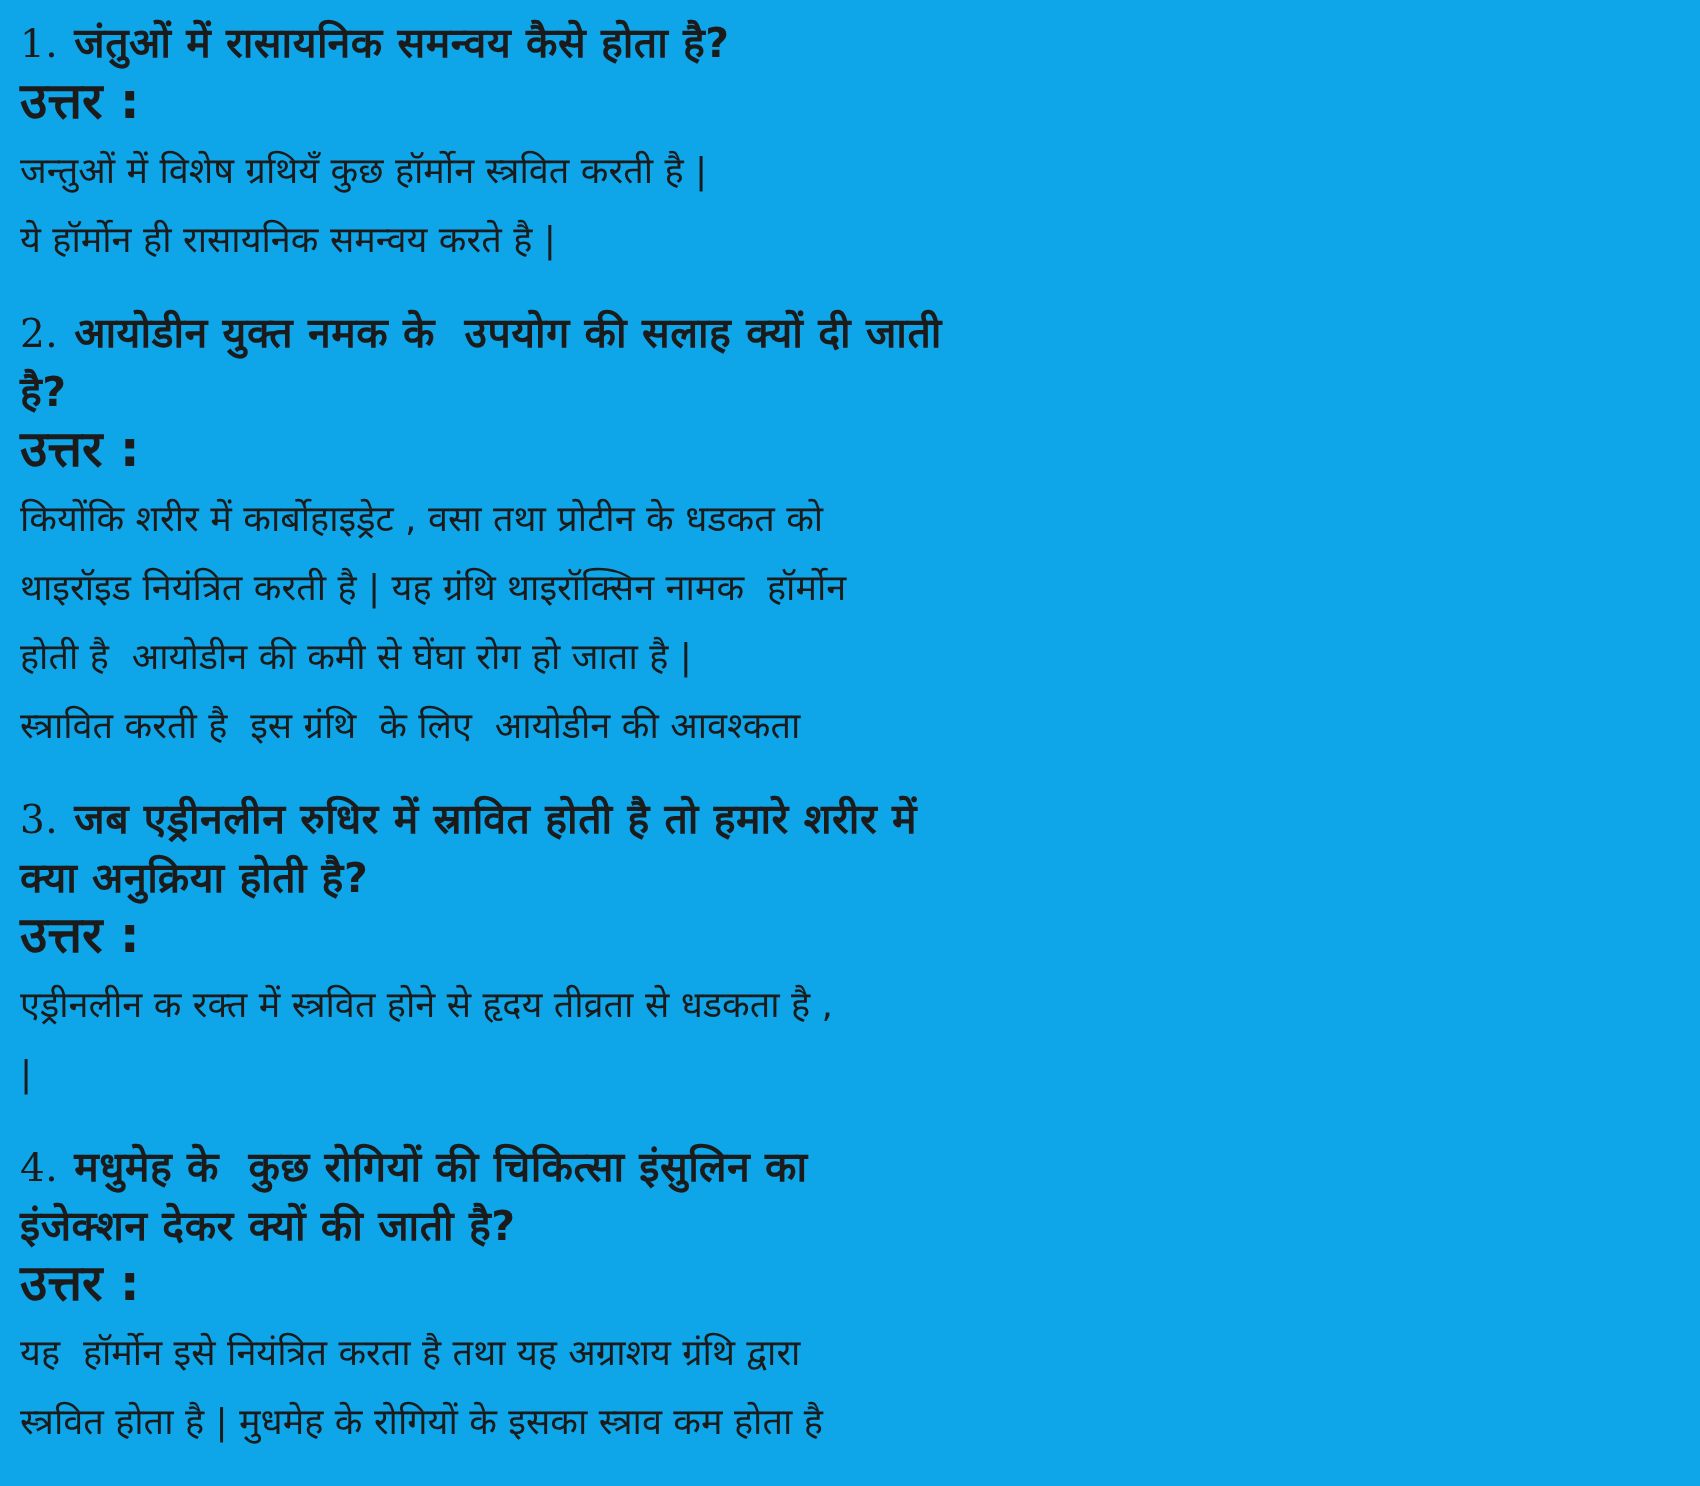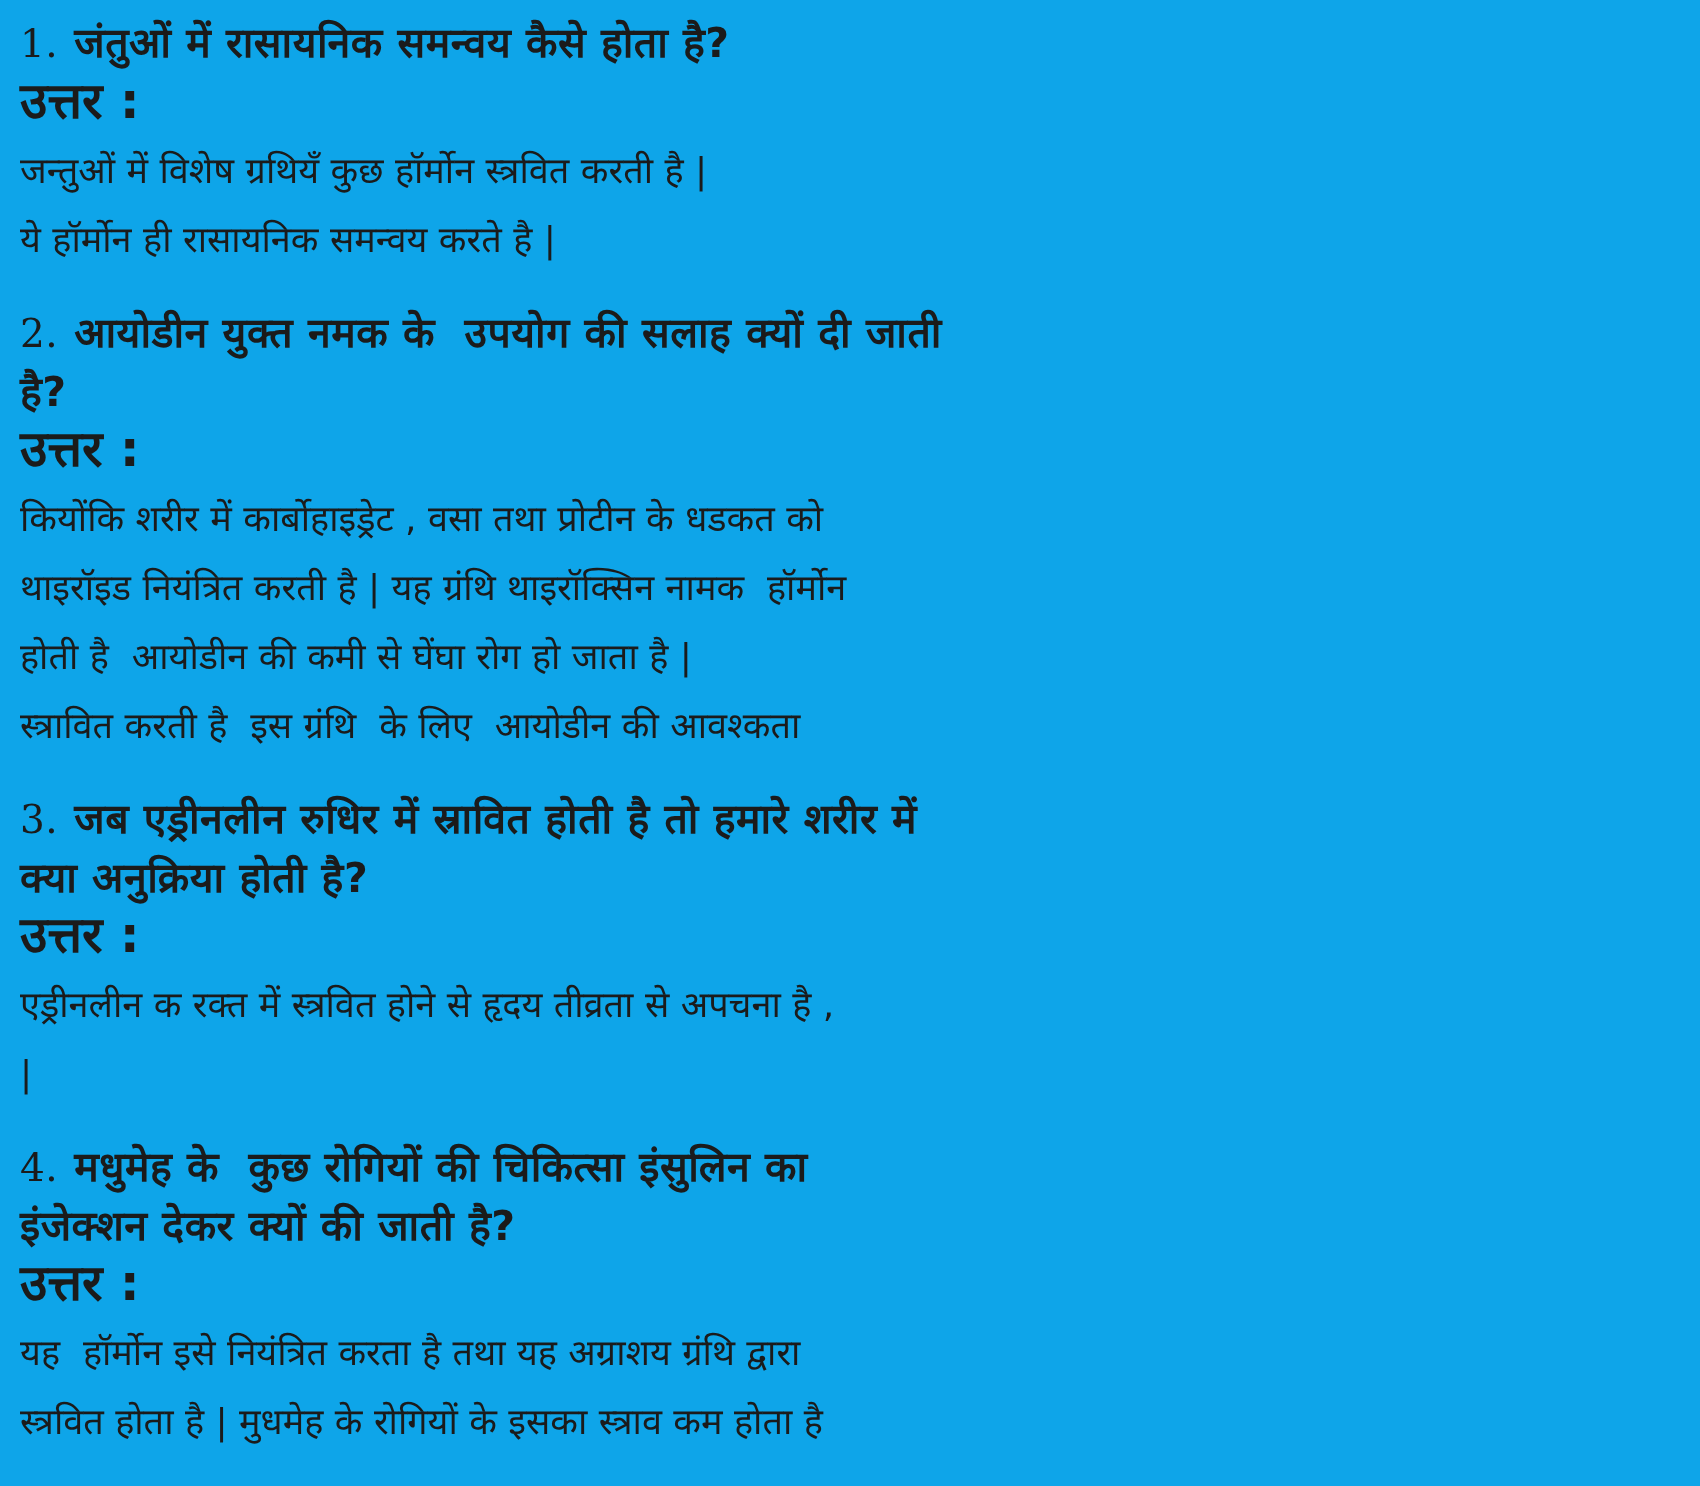--- a/index.html
+++ b/index.html
@@ -69,21 +69,21 @@
     <div class="a-line">कियोंकि शरीर में कार्बोहाइड्रेट , वसा तथा प्रोटीन के धडकत को</div>
     <div class="a-line">थाइरॉइड नियंत्रित करती है | यह ग्रंथि थाइरॉक्सिन नामक  हॉर्मोन</div>
     <div class="a-line">होती है  आयोडीन की कमी से घेंघा रोग हो जाता है |</div>
     <div class="a-line">स्त्रावित करती है  इस ग्रंथि  के लिए  आयोडीन की आवश्कता</div>
   </section>
 
   <section class="qa-section">
     <div class="q-line"><span class="q-num">3.</span><span class="q-text">जब एड्रीनलीन रुधिर में स्रावित होती है तो हमारे शरीर में</span></div>
     <div class="q-line">क्या अनुक्रिया होती है?</div>
     <div class="answer-label">उत्तर :</div>
-    <div class="a-line">एड्रीनलीन क रक्त में स्त्रवित होने से हृदय तीव्रता से अपचना है ,</div>
+    <div class="a-line">एड्रीनलीन क रक्त में स्त्रवित होने से हृदय तीव्रता से धडकता है ,</div>
     <div class="a-line">|</div>
   </section>
 
   <section class="qa-section">
     <div class="q-line"><span class="q-num">4.</span><span class="q-text">मधुमेह के  कुछ रोगियों की चिकित्सा इंसुलिन का</span></div>
     <div class="q-line">इंजेक्शन देकर क्यों की जाती है?</div>
     <div class="answer-label">उत्तर :</div>
     <div class="a-line">यह  हॉर्मोन इसे नियंत्रित करता है तथा यह अग्राशय ग्रंथि द्वारा</div>
     <div class="a-line">स्त्रवित होता है | मुधमेह के रोगियों के इसका स्त्राव कम होता है</div>
   </section>

